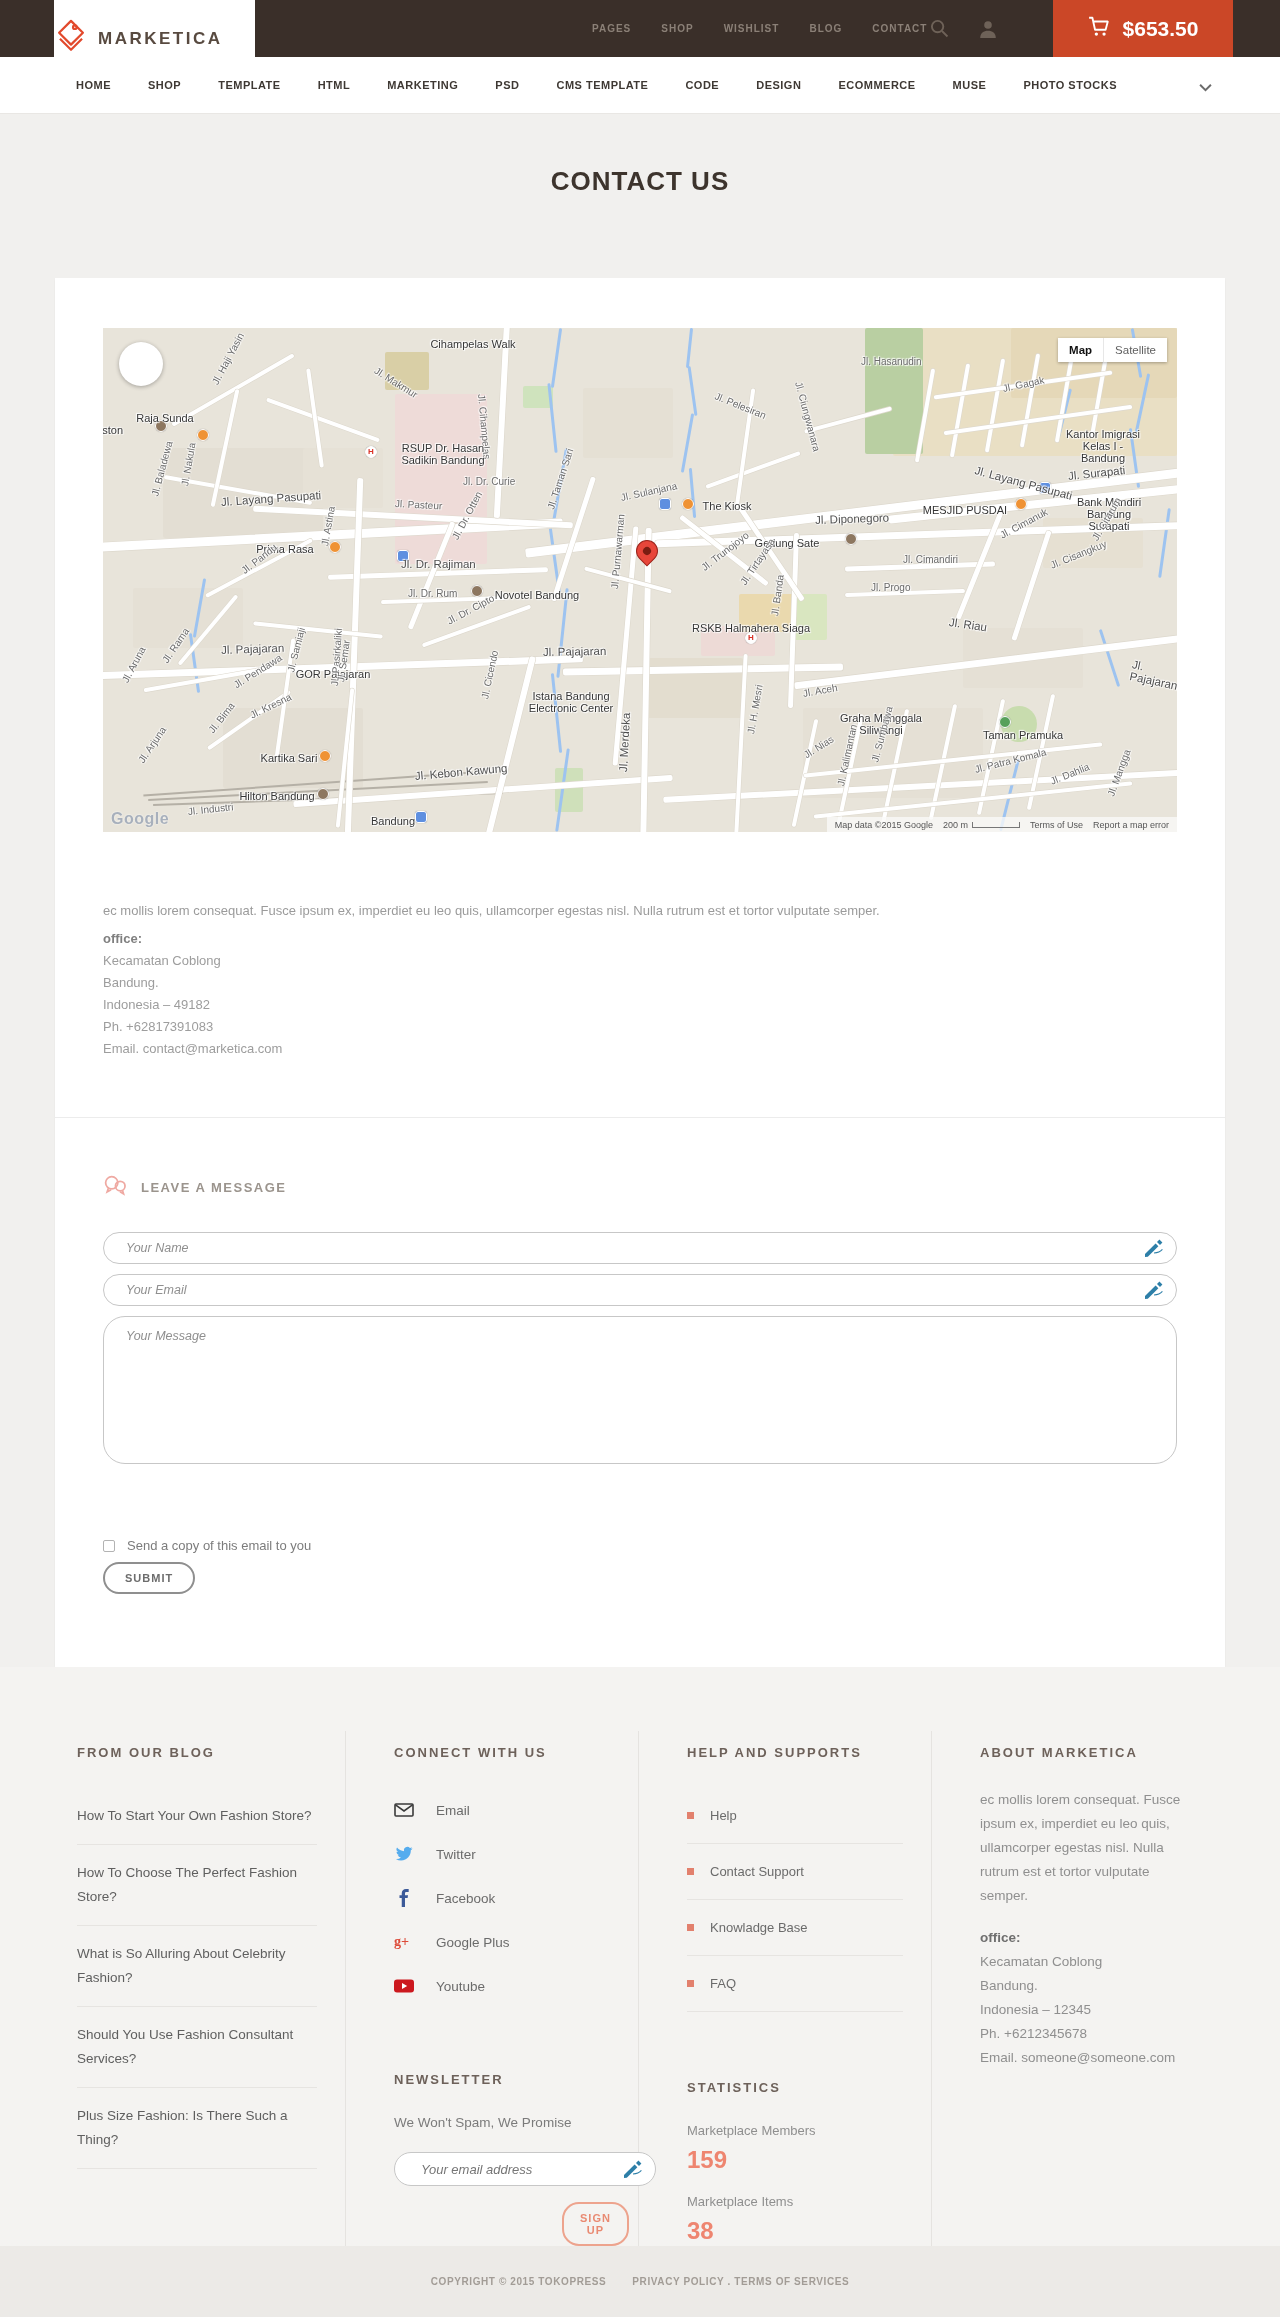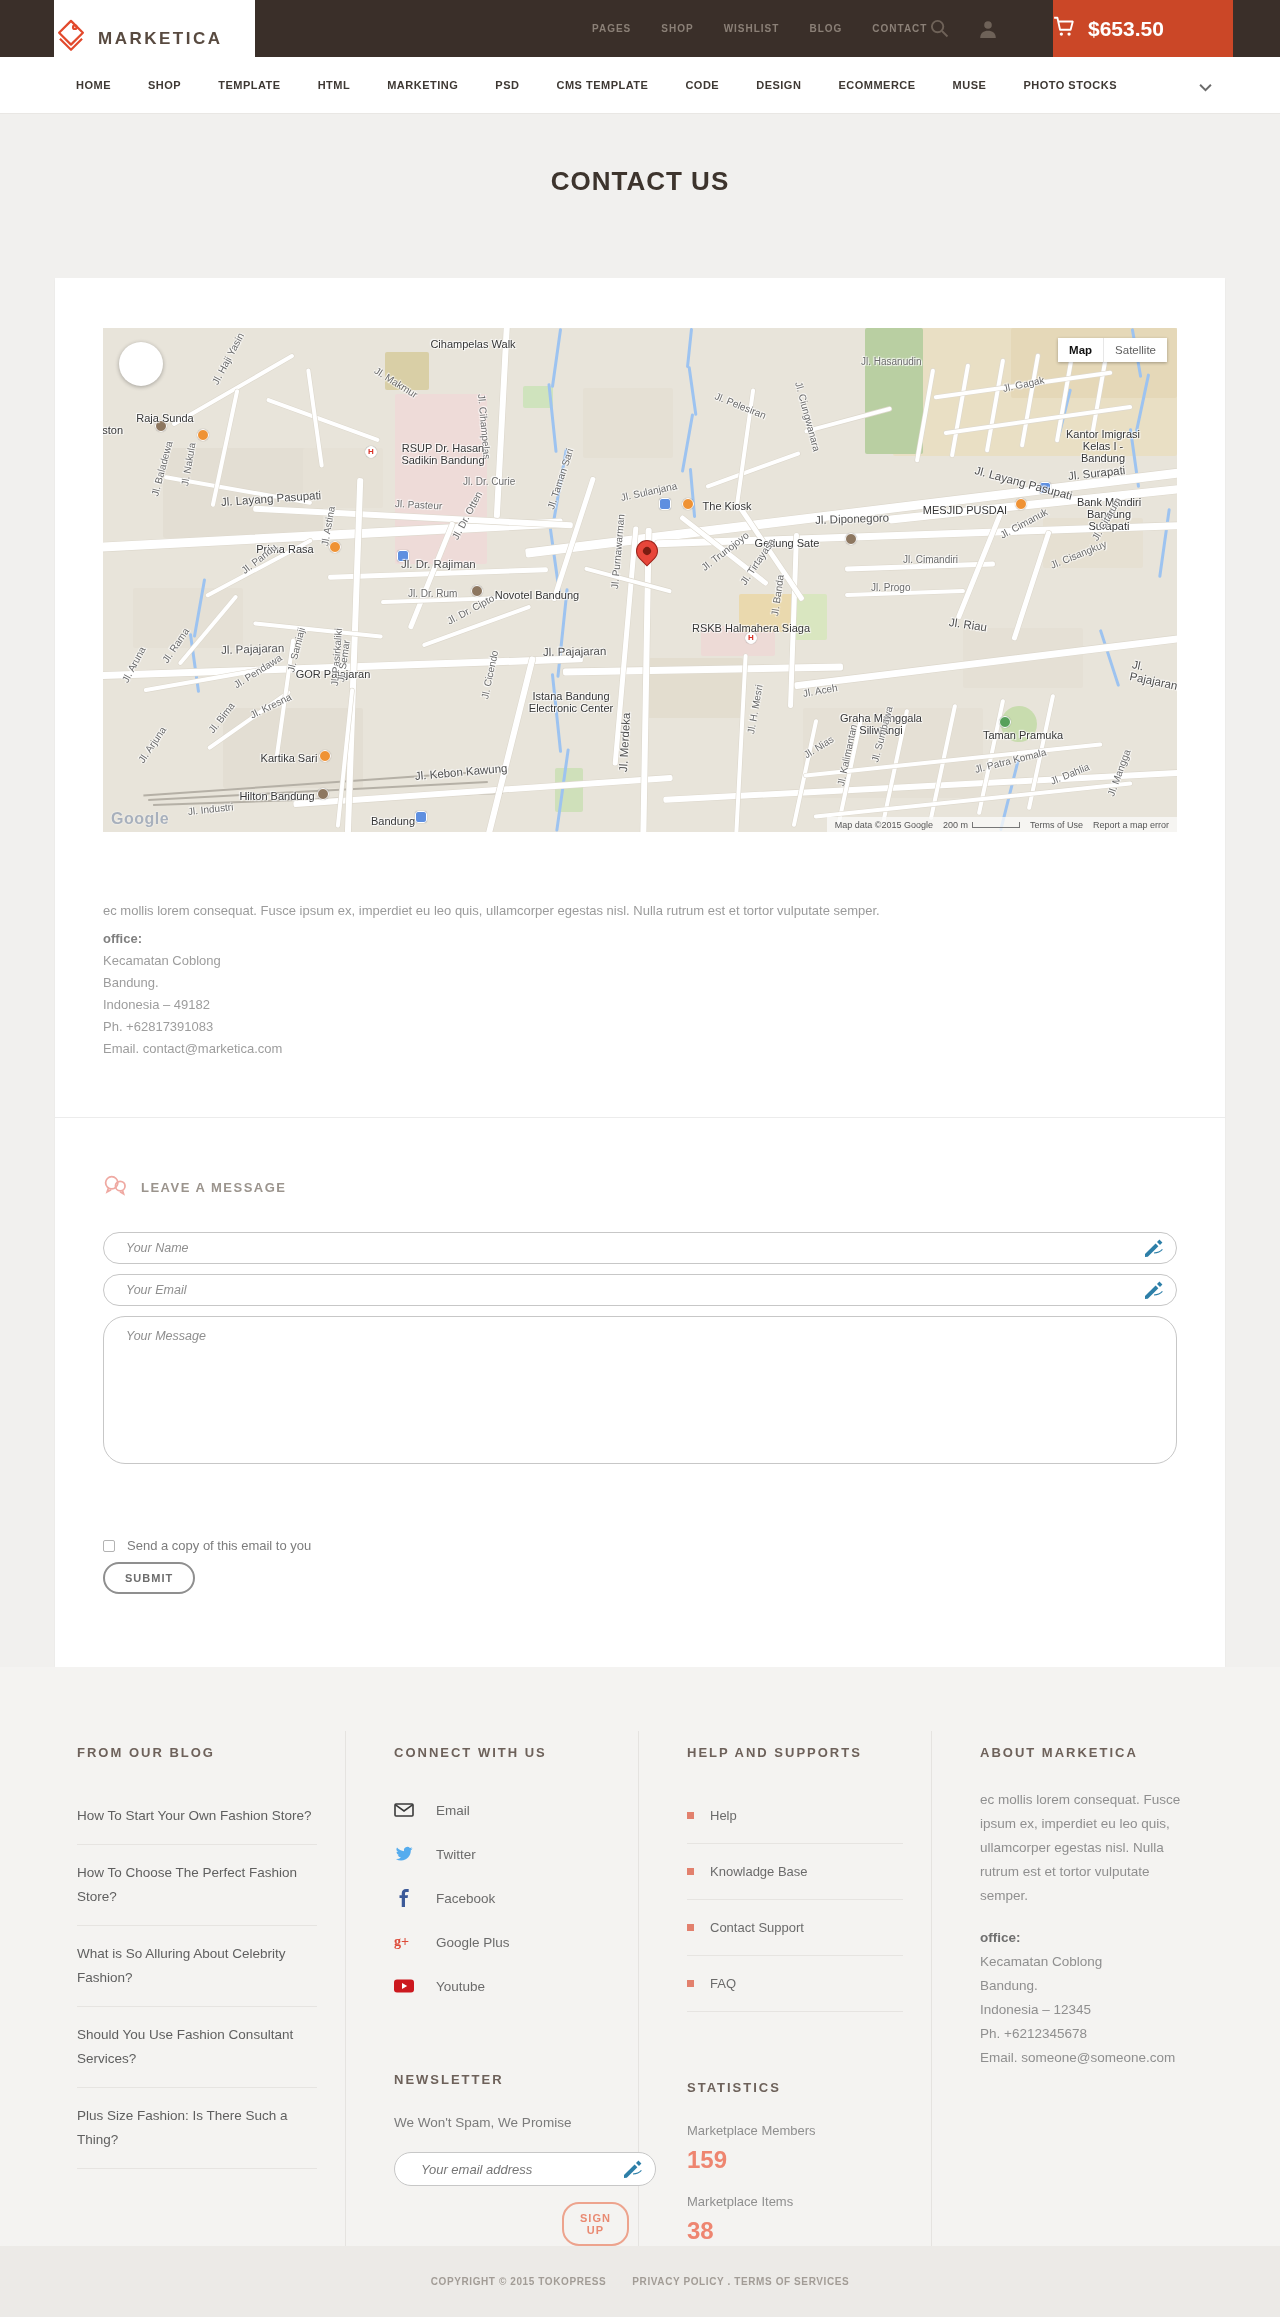--- a/index.html
+++ b/index.html
@@ -10,21 +10,21 @@
   
   .hdr{position:absolute;top:0;left:0;width:1280px;height:57px;background:#3a2f29;z-index:20;}
   .logo-box{position:absolute;left:54px;top:0;width:201px;height:78px;background:#fff;z-index:30;
             display:flex;align-items:center;gap:10px;}
   .brand{font-size:17px;font-weight:bold;color:#584a40;letter-spacing:2.5px;}
   .hnav{position:absolute;left:592px;top:0;height:57px;display:flex;align-items:center;gap:30px;}
   .hnav a{font-size:10px;font-weight:bold;color:#8b8077;letter-spacing:1px;}
   .hicons{position:absolute;left:930px;top:0;height:57px;display:flex;align-items:center;gap:30px;}
   .hicons svg{display:block;}
   .cartbox{position:absolute;left:1053px;top:0;width:180px;height:57px;background:#cb4727;
-           display:flex;align-items:center;justify-content:flex-start;gap:13px;}
+           display:flex;align-items:center;justify-content:center;gap:13px;}
   .cart-total{color:#fff;font-size:21px;font-weight:bold;}
 
   
   .nav2{position:absolute;top:57px;left:0;width:1280px;height:57px;background:#fff;
         border-bottom:1px solid #e9e7e4;display:flex;align-items:center;box-sizing:border-box;
         padding:0 64px 0 76px;gap:37px;z-index:10;}
   .nav2 a{font-size:11px;font-weight:bold;color:#3e3833;letter-spacing:.5px;white-space:nowrap;}
 
   
   .page-head{position:absolute;top:114px;left:0;width:1280px;text-align:center;}
@@ -599,26 +599,26 @@
       <div class="fhead">HELP AND SUPPORTS</div>
       <div>
 
           <a class="help-item">
             <span class="sq"></span>
             <span>Help</span>
           </a>
 
           <a class="help-item">
             <span class="sq"></span>
-            <span>Knowladge Base</span>
+            <span>Contact Support</span>
           </a>
 
           <a class="help-item">
             <span class="sq"></span>
-            <span>Contact Support</span>
+            <span>Knowladge Base</span>
           </a>
 
           <a class="help-item">
             <span class="sq"></span>
             <span>FAQ</span>
           </a>
         </div>
       <div class="fhead" style="margin-top:68px;">STATISTICS</div>
       <div>
 

